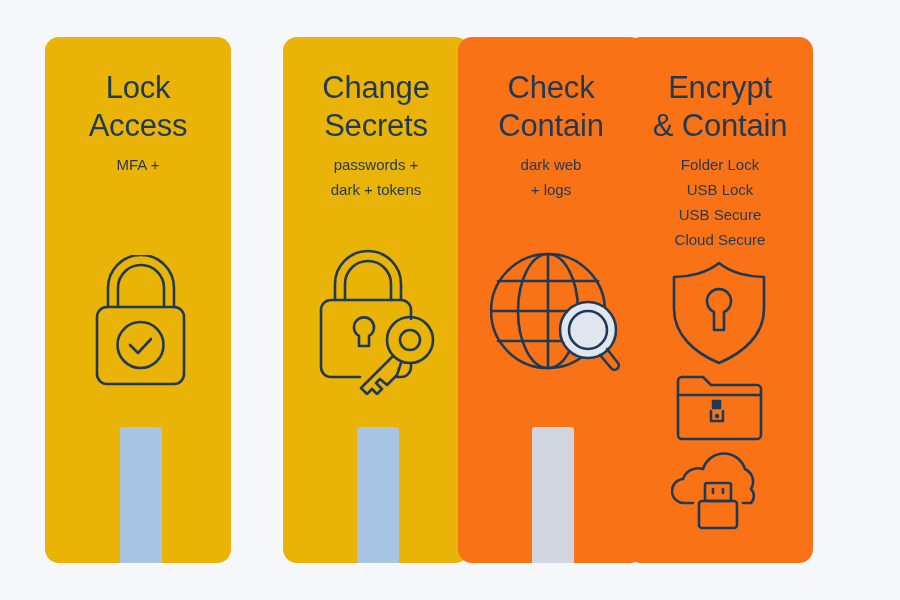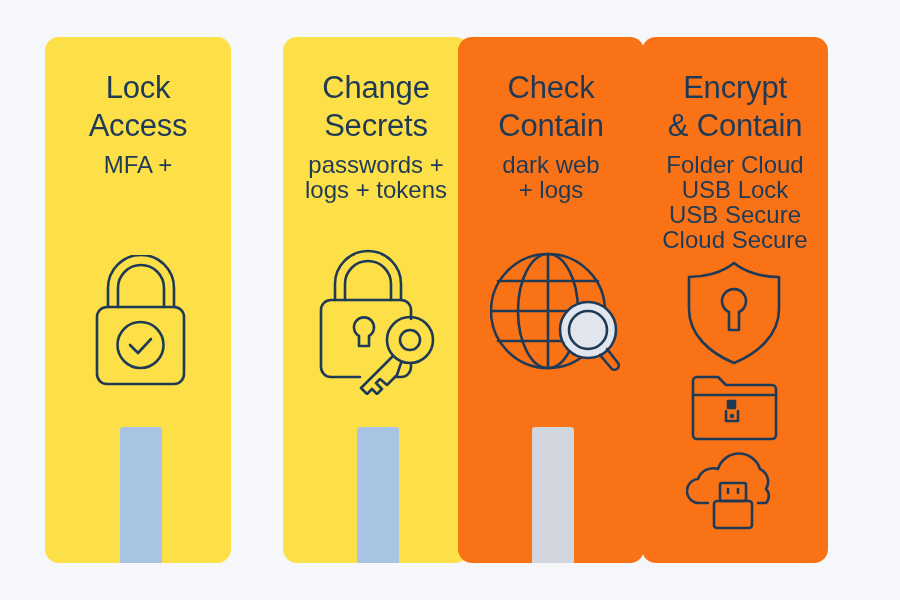--- a/index.html
+++ b/index.html
@@ -7,30 +7,30 @@
       width: 900px; height: 600px; overflow: hidden;
       background: #f5f7fb;
       font-family: "Liberation Sans", "DejaVu Sans", sans-serif;
       position: relative;
       color: #1f3a57;
     }
     .card {
       position: absolute; top: 37px; height: 526px; width: 186px;
       border-radius: 14px; overflow: hidden;
     }
-    .card.blue { background: #fde047; }
+    .card.blue { background: #eab308; }
     .card.gray { background: #f97316; }
     .title {
       position: absolute; left: 0; right: 0; top: 32px;
       text-align: center; font-size: 31px; line-height: 38px;
       font-weight: 500; color: #1f3a57; letter-spacing: -0.2px;
     }
     .sub {
       position: absolute; left: 0; right: 0; top: 115px;
-      text-align: center; font-size: 24px; line-height: 25px;
+      text-align: center; font-size: 15px; line-height: 25px;
       color: #1f3a57;
     }
     .bar {
       position: absolute; bottom: 0; width: 42px; height: 136px;
       border-radius: 3px 3px 0 0;
     }
     .bar.blue { background: #a7c5e3; }
     .bar.gray { background: #d0d5de; }
     .icon { position: absolute; }
     .icon svg { display: block; }
@@ -58,21 +58,21 @@
   <div class="bar blue" style="left:75px;"></div>
 </div>
 
 <div class="card blue" style="left:251px;margin-left:32px;">
   <div class="title">
     <div>Change</div>
     <div>Secrets</div>
   </div>
   <div class="sub">
     <div>passwords +</div>
-    <div>logs + tokens</div>
+    <div>dark + tokens</div>
   </div>
   <div class="icon" style="left:36px; top:212px;">
     <svg width="120" height="146" viewBox="0 0 120 146" fill="none" stroke="#1f3a57" stroke-width="2.6" stroke-linejoin="round" stroke-linecap="round">
       <path d="M16 51 V35 A33 33 0 0 1 82 35 V51"></path>
       <path d="M26 51 V35 A23 23 0 0 1 72 35 V51"></path>
       <path d="M92 70 V61 A10 10 0 0 0 82 51 H12 A10 10 0 0 0 2 61 V118 A10 10 0 0 0 12 128 H41"></path>
       <path d="M76 128 H82 A10 10 0 0 0 92 118 V116"></path>
       <path d="M40 97 V87 A10 10 0 1 1 50 87 V97 Z"></path>
       <circle cx="91" cy="91" r="23"></circle>
       <circle cx="91" cy="91" r="10"></circle>
@@ -100,27 +100,27 @@
       <path d="M8 30 H108"></path>
       <path d="M8 90 H108"></path>
       <circle cx="98" cy="79" r="28" fill="#e1e5ed"></circle>
       <circle cx="98" cy="79" r="19"></circle>
       <path d="M117 98 L128 112 A4 4 0 0 1 121 117 L110 104"></path>
     </svg>
   </div>
   <div class="bar gray" style="left:74px;"></div>
 </div>
 
-<div class="card gray" style="left:642px;">
+<div class="card gray" style="left:627px;">
   <div class="title">
     <div>Encrypt</div>
     <div>&amp; Contain</div>
   </div>
   <div class="sub">
-    <div>Folder Cloud</div>
+    <div>Folder Lock</div>
     <div>USB Lock</div>
     <div>USB Secure</div>
     <div>Cloud Secure</div>
   </div>
   <div class="icon" style="left:44px; top:224px;">
     <svg width="96" height="104" viewBox="0 0 96 104" fill="none" stroke="#1f3a57" stroke-width="2.6" stroke-linejoin="round" stroke-linecap="round">
       <path d="M48 2 C36 12 18 16 3 16 V48 C3 74 24 92 48 102 C72 92 93 74 93 48 V16 C78 16 60 12 48 2 Z"></path>
       <path d="M43 69 V51 A12 12 0 1 1 53 51 V69 Z"></path>
     </svg>
   </div>

